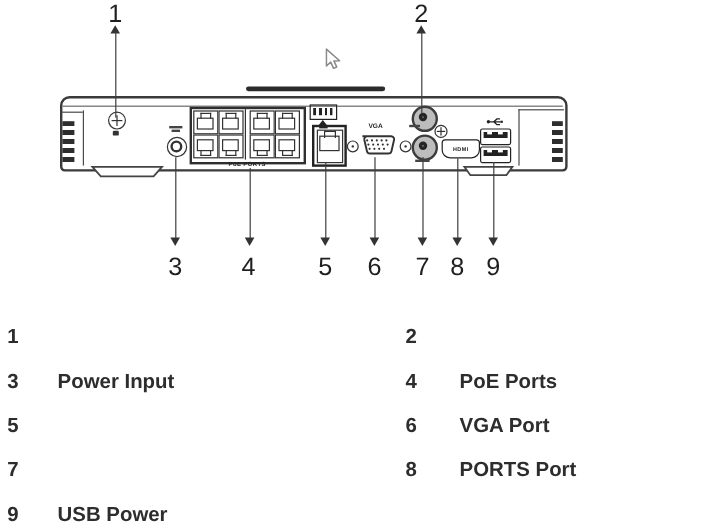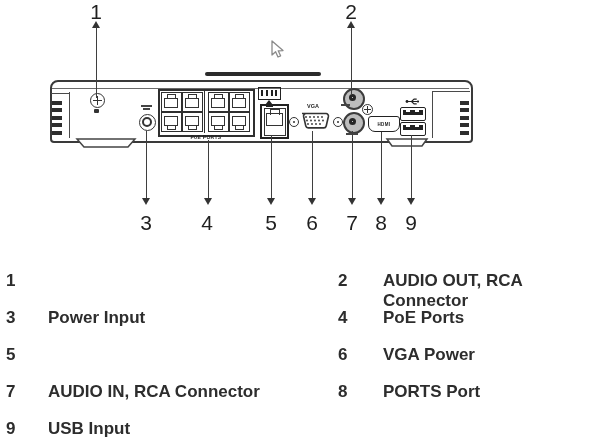--- a/index.html
+++ b/index.html
@@ -247,41 +247,39 @@
   <div class="abs arr down" style="left:377px;top:198px;"></div>
   <div class="abs cnum" style="left:370px;top:211px;">8</div>
 
   <div class="abs cline" style="left:410.5px;top:135px;height:64px;"></div>
   <div class="abs arr down" style="left:407px;top:198px;"></div>
   <div class="abs cnum" style="left:400px;top:211px;">9</div>
 
   <div class="abs lrow" style="top:271px;">
     <span class="ln1">1</span>
     <span class="ln2">2</span>
-    <span class="ll2">AUDIO OUT, RCA Connector</span>
   </div>
   <div class="abs lrow" style="top:308px;">
     <span class="ln1">3</span>
     <span class="ll1">Power Input</span>
     <span class="ln2">4</span>
     <span class="ll2">PoE Ports</span>
   </div>
   <div class="abs lrow" style="top:345px;">
     <span class="ln1">5</span>
     <span class="ln2">6</span>
-    <span class="ll2">VGA Power</span>
+    <span class="ll2">VGA Port</span>
   </div>
   <div class="abs lrow" style="top:382px;">
     <span class="ln1">7</span>
-    <span class="ll1">AUDIO IN, RCA Connector</span>
     <span class="ln2">8</span>
     <span class="ll2">PORTS Port</span>
   </div>
   <div class="abs lrow" style="top:419px;">
     <span class="ln1">9</span>
-    <span class="ll1">USB Input</span>
+    <span class="ll1">USB Power</span>
   </div>
 
   <svg class="abs" style="left:271px;top:40px;" width="16" height="18">
     <polygon points="1,1 1,15 4.6,11.8 7,17 9.6,15.8 7.2,10.8 12,10.6" fill="#ffffff" stroke="#8a8a8a" stroke-width="1.3" stroke-linejoin="round"></polygon>
   </svg>
 
 </div>
 
 </body></html>

